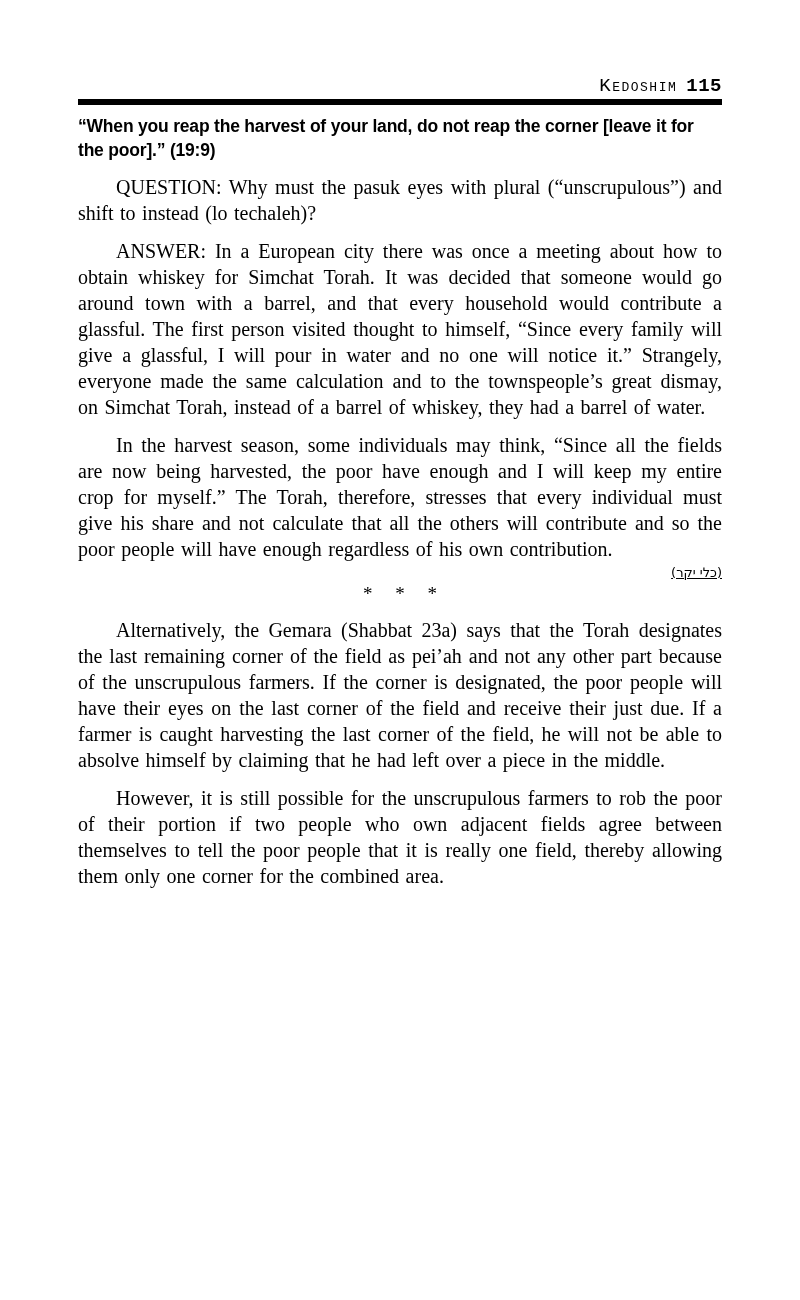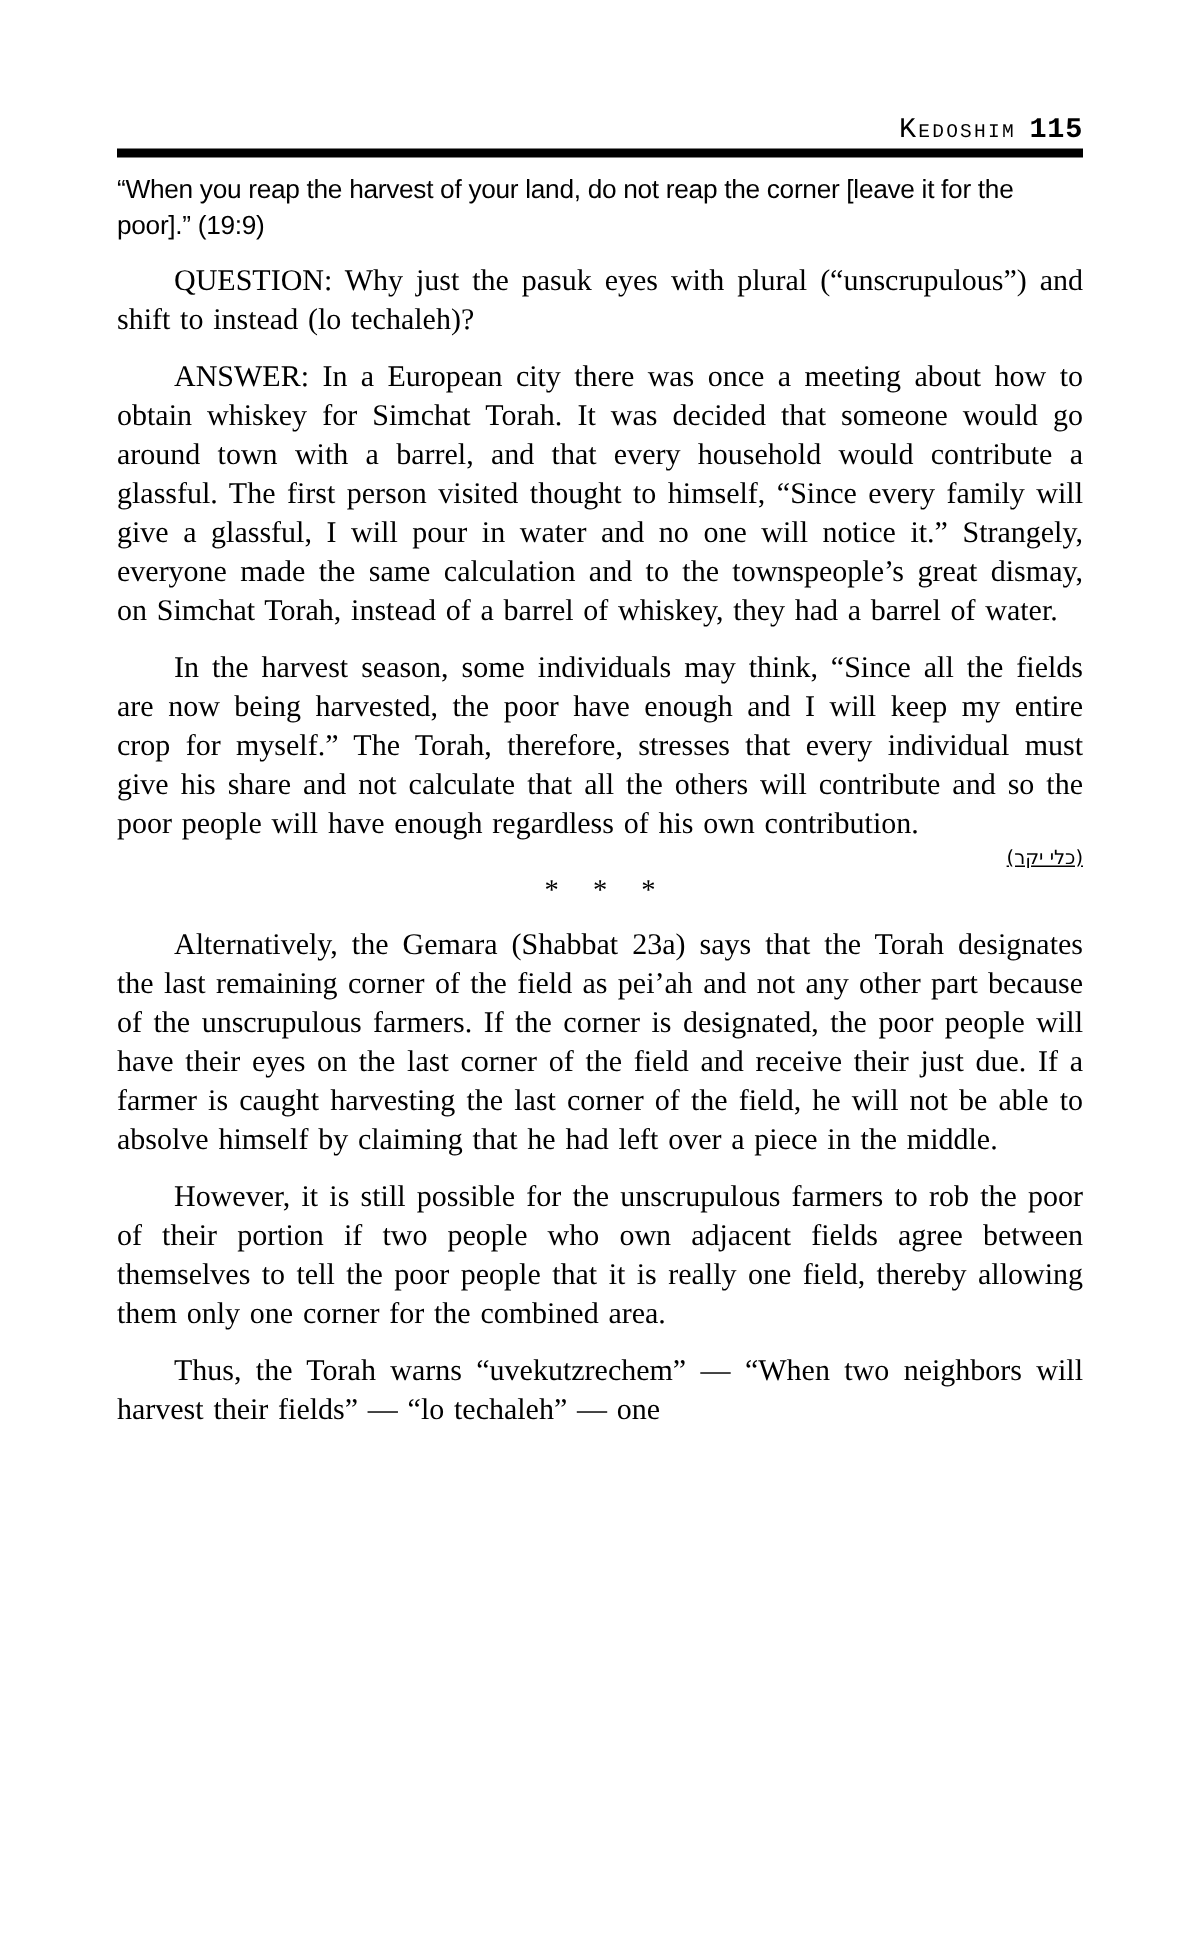--- a/index.html
+++ b/index.html
@@ -29,21 +29,21 @@
     font-family: "DejaVu Sans", sans-serif;
     font-weight: bold;
     font-size: 23px;
     line-height: 28px;
   }
   .title-rule { margin-top: 3px; height: 6px; background: #000000; }
 
   .verse-heading {
     margin: 9px 0 0 0;
     font-family: "Liberation Sans", sans-serif;
-    font-weight: normal;
+    font-weight: bold;
     font-size: 17.5px;
     line-height: 24px;
     letter-spacing: -0.2px;
   }
 
   .body-text { margin-top: 2px; }
   .para {
     margin: 12px 0 0 0;
     font-size: 20px;
     line-height: 26px;
@@ -79,24 +79,23 @@
     <header class="running-head">
       <span class="section">Kedoshim</span><span class="pagenum">115</span>
     </header>
 
 
     <div class="title-rule"></div>
 
     <h2 class="verse-heading">“When you reap the harvest of your land, do not reap the corner [leave it for the poor].” (19:9)</h2>
 
     <main class="body-text">
-        <p class="para"><span class="rn">QUESTION: Why just the </span><span class="it">pasuk</span><span class="rn"> eyes with plural </span><span class="it">(“unscrupulous”)</span><span class="rn"> and shift to instead </span><span class="it">(lo techaleh)</span><span class="rn">?</span></p>
+        <p class="para"><span class="rn">QUESTION: Why must the </span><span class="it">pasuk</span><span class="rn"> eyes with plural </span><span class="it">(“unscrupulous”)</span><span class="rn"> and shift to instead </span><span class="it">(lo techaleh)</span><span class="rn">?</span></p>
         <p class="para"><span class="rn">ANSWER: In a European city there was once a meeting about how to obtain whiskey for </span><span class="it">Simchat Torah</span><span class="rn">. It was decided that someone would go around town with a barrel, and that every household would contribute a glassful. The first person visited thought to himself, “Since every family will give a glassful, I will pour in water and no one will notice it.” Strangely, everyone made the same calculation and to the townspeople’s great dismay, on </span><span class="it">Simchat Torah</span><span class="rn">, instead of a barrel of whiskey, they had a barrel of water.</span></p>
         <p class="para"><span class="rn">In the harvest season, some individuals may think, “Since all the fields are now being harvested, the poor have enough and I will keep my entire crop for myself.” The Torah, therefore, stresses that every individual must give </span><span class="it">his</span><span class="rn"> share and not calculate that all the others will contribute and so the poor people will have enough regardless of his own contribution.</span></p>
         <div class="attribution">(כלי יקר)</div>
         <div class="separator">* * *</div>
         <p class="para"><span class="rn">Alternatively, the </span><span class="it">Gemara (Shabbat</span><span class="rn"> 23a) says that the Torah designates the last remaining corner of the field as </span><span class="it">pei’ah</span><span class="rn"> and not any other part because of the unscrupulous farmers. If the corner is designated, the poor people will have their eyes on the last corner of the field and receive their just due. If a farmer is caught harvesting the last corner of the field, he will not be able to absolve himself by claiming that he had left over a piece in the middle.</span></p>
         <p class="para"><span class="rn">However, it is still possible for the unscrupulous farmers to rob the poor of their portion if two people who own adjacent fields agree between themselves to tell the poor people that it is really one field, thereby allowing them only one corner for the combined area.</span></p>
-        <p class="para"><span class="rn">Thus, the Torah warns </span><span class="it">“uvekutzrechem”</span><span class="rn"> — “When two neighbors will harvest their fields” — </span><span class="it">“lo techaleh”</span><span class="rn"> — one</span></p>
       </main>
 
   </div>
 </div>
 
 </body></html>

